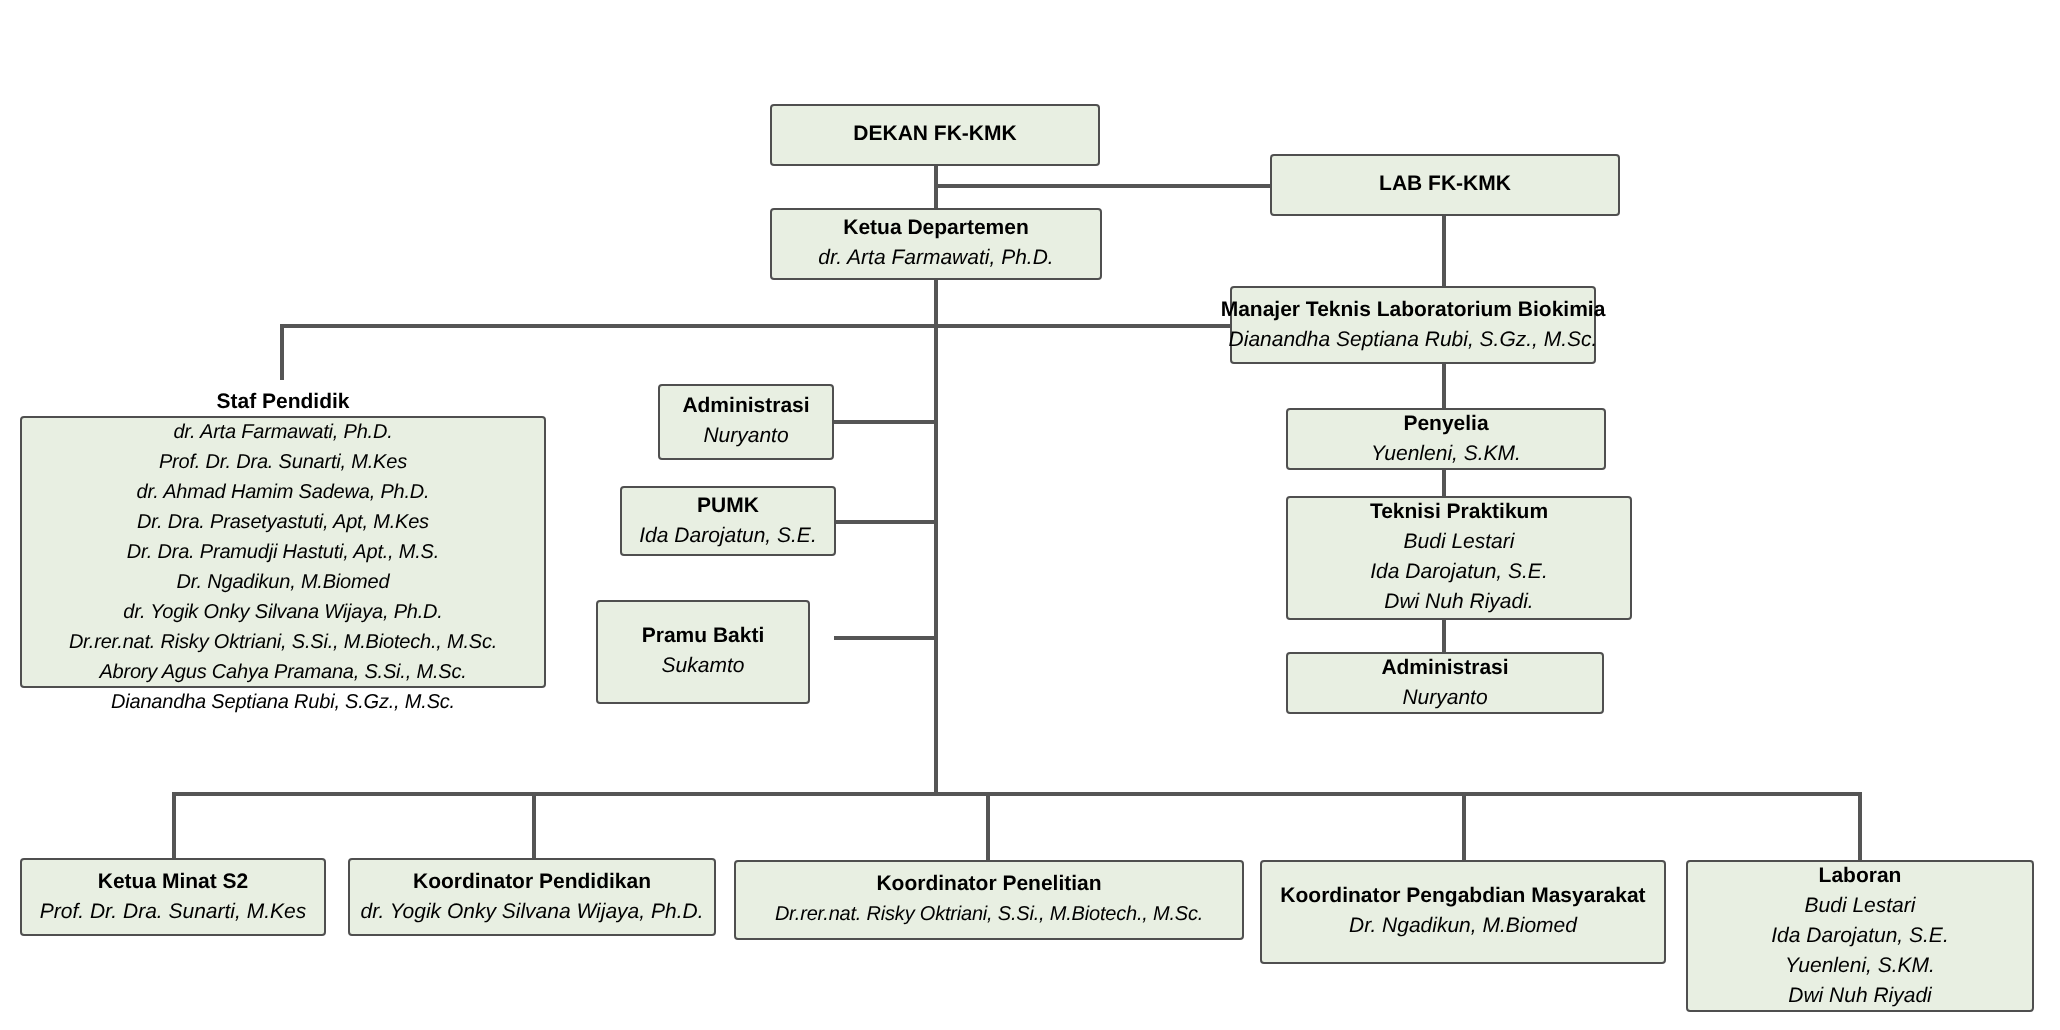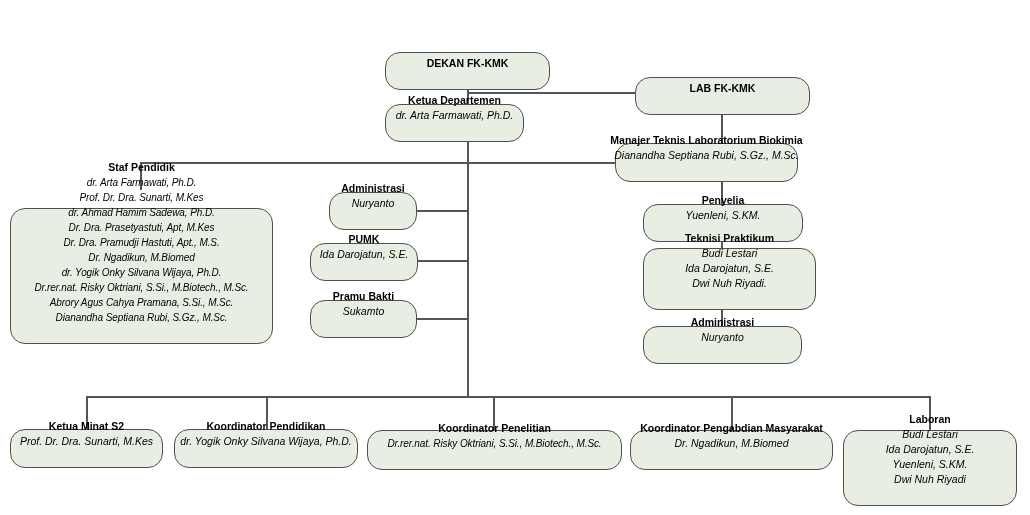--- a/index.html
+++ b/index.html
@@ -15,26 +15,26 @@
     background:var(--background);
     font-family:"Liberation Sans", sans-serif;
     color:var(--text);
     overflow:hidden;
   }
   .stage{position:absolute;left:0;top:0;width:1030px;height:515px;}
   .node{
     position:absolute;
     background:var(--box_fill);
     border:1.5px solid var(--box_border);
-    border-radius:15px;
+    border-radius:2px;
     box-sizing:border-box;
     display:flex;flex-direction:column;
-    align-items:center;justify-content:flex-end;
+    align-items:center;justify-content:center;
     text-align:center;
-    padding:18px 4px;
+    padding:8px 4px;
     z-index:2;
   }
   .node .t{
     font-weight:700;
     font-size:10.5px;
     line-height:15px;
     white-space:nowrap;
   }
   .node .n{
     font-size:10.5px;
@@ -72,21 +72,21 @@
   <div class="vline" style="left:929px;top:396px;height:34px"></div>
 
   <div class="node" style="left:385px;top:52px;width:165px;height:31px">
     <div class="t">DEKAN FK-KMK</div>
   </div>
 
   <div class="node" style="left:635px;top:77px;width:175px;height:31px">
     <div class="t">LAB FK-KMK</div>
   </div>
 
-  <div class="node" style="left:385px;top:104px;width:139px;height:36px">
+  <div class="node" style="left:385px;top:104px;width:166px;height:36px">
     <div class="t">Ketua Departemen</div>
     <div class="n">dr. Arta Farmawati, Ph.D.</div>
   </div>
 
   <div class="node" style="left:615px;top:143px;width:183px;height:39px">
     <div class="t">Manajer Teknis Laboratorium Biokimia</div>
     <div class="n">Dianandha Septiana Rubi, S.Gz., M.Sc.</div>
   </div>
 
   <div class="node tight" style="left:10px;top:208px;width:263px;height:136px">
@@ -106,21 +106,21 @@
   <div class="node" style="left:329px;top:192px;width:88px;height:38px">
     <div class="t">Administrasi</div>
     <div class="n">Nuryanto</div>
   </div>
 
   <div class="node" style="left:310px;top:243px;width:108px;height:35px">
     <div class="t">PUMK</div>
     <div class="n">Ida Darojatun, S.E.</div>
   </div>
 
-  <div class="node" style="left:310px;top:300px;width:107px;height:38px">
+  <div class="node" style="left:298px;top:300px;width:107px;height:52px">
     <div class="t">Pramu Bakti</div>
     <div class="n">Sukamto</div>
   </div>
 
   <div class="node" style="left:643px;top:204px;width:160px;height:31px">
     <div class="t">Penyelia</div>
     <div class="n">Yuenleni, S.KM.</div>
   </div>
 
   <div class="node" style="left:643px;top:248px;width:173px;height:62px">
@@ -143,21 +143,21 @@
   <div class="node" style="left:174px;top:429px;width:184px;height:39px">
     <div class="t">Koordinator Pendidikan</div>
     <div class="n">dr. Yogik Onky Silvana Wijaya, Ph.D.</div>
   </div>
 
   <div class="node tight" style="left:367px;top:430px;width:255px;height:40px">
     <div class="t">Koordinator Penelitian</div>
     <div class="n">Dr.rer.nat. Risky Oktriani, S.Si., M.Biotech., M.Sc.</div>
   </div>
 
-  <div class="node" style="left:630px;top:430px;width:203px;height:40px">
+  <div class="node" style="left:630px;top:430px;width:203px;height:52px">
     <div class="t">Koordinator Pengabdian Masyarakat</div>
     <div class="n">Dr. Ngadikun, M.Biomed</div>
   </div>
 
   <div class="node" style="left:843px;top:430px;width:174px;height:76px">
     <div class="t">Laboran</div>
     <div class="n">Budi Lestari
 Ida Darojatun, S.E.
 Yuenleni, S.KM.
 Dwi Nuh Riyadi</div>

